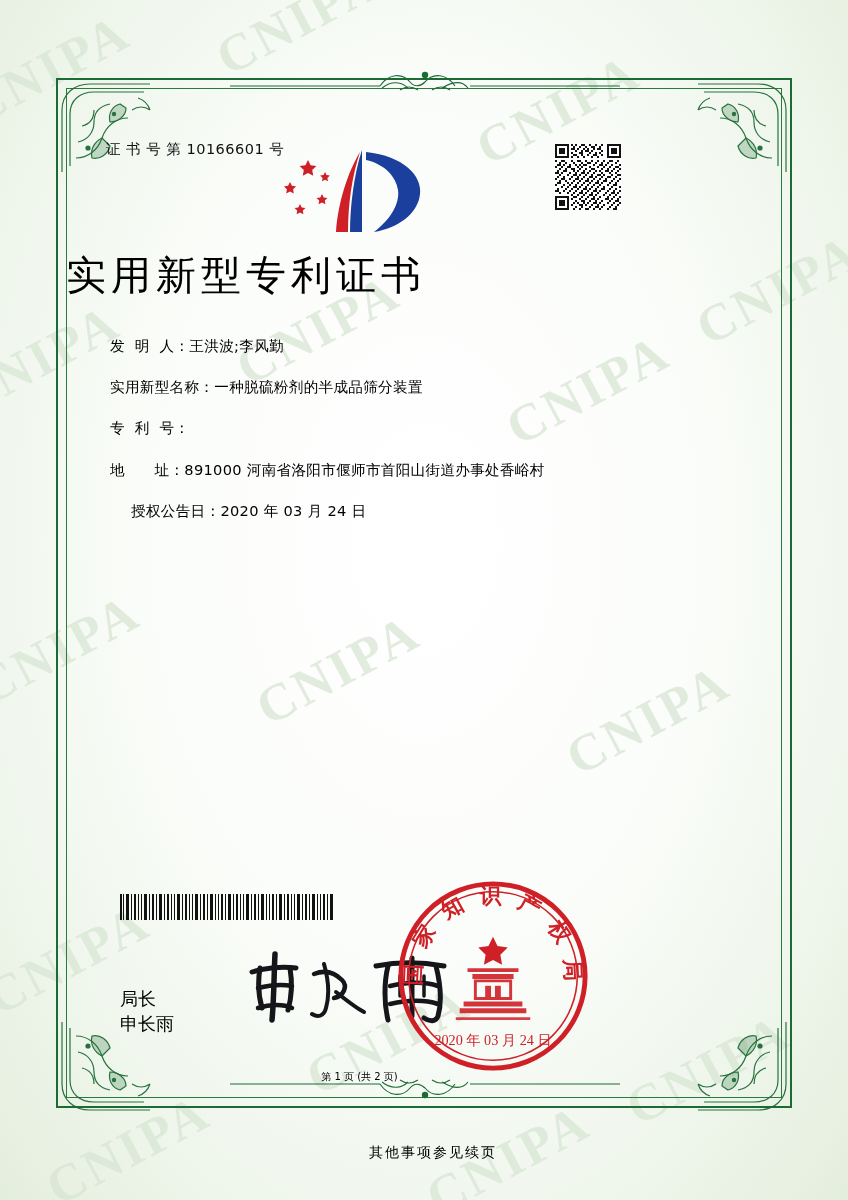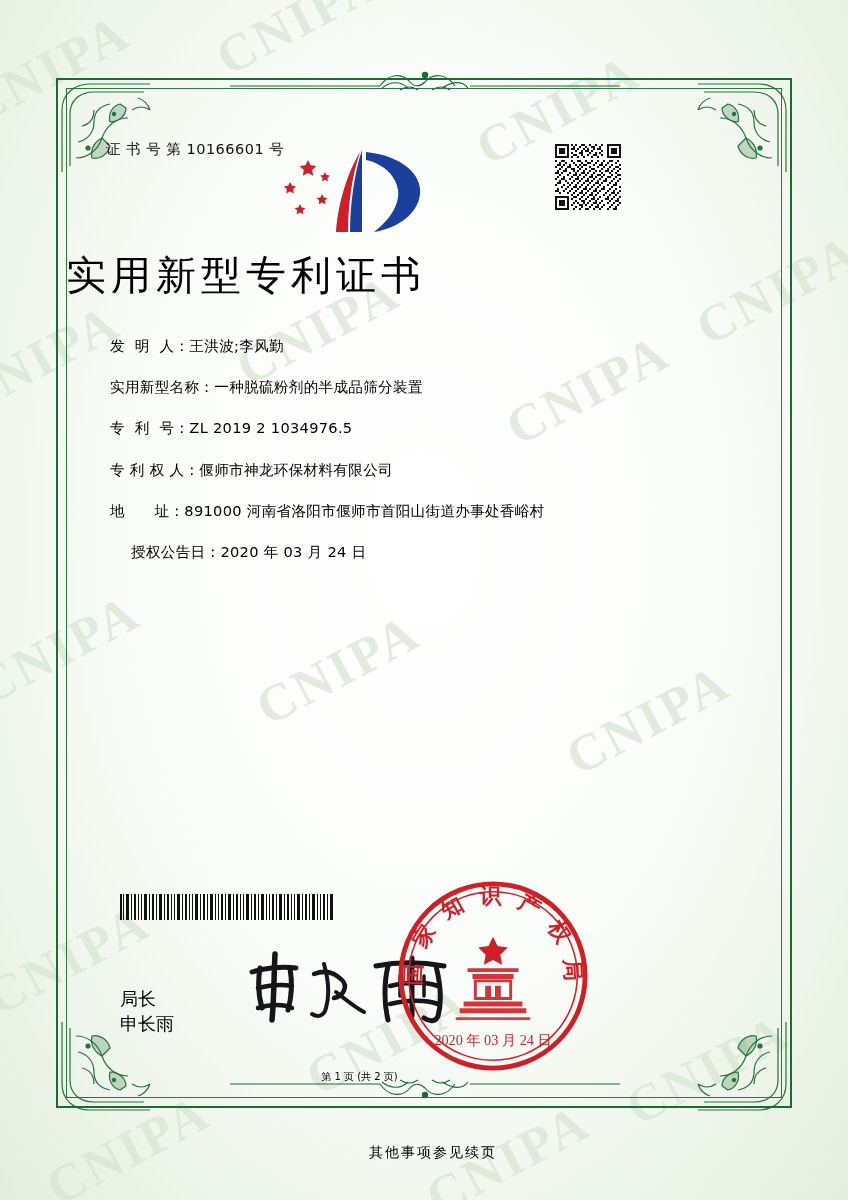--- a/index.html
+++ b/index.html
@@ -639,25 +639,20 @@
       <div class="field-row">
         <span class="f-label">发  明  人：</span>
         <span class="f-value">王洪波;李风勤</span>
       </div>
       <div class="field-row">
         <span class="f-label">实用新型名称：</span>
         <span class="f-value">一种脱硫粉剂的半成品筛分装置</span>
       </div>
       <div class="field-row">
         <span class="f-label">专  利  号：</span>
-        <span class="f-value">ZL 2019 2 1034976.5</span>
-      </div>
-      <div class="field-row">
-        <span class="f-label">专 利 权 人：</span>
-        <span class="f-value">偃师市神龙环保材料有限公司</span>
       </div>
       <div class="field-row">
         <span class="f-label">地      址：</span>
         <span class="f-value">891000 河南省洛阳市偃师市首阳山街道办事处香峪村</span>
       </div>
       <div class="field-row">
         <div class="row-split">
           <div class="part1">
             <span class="f-label">授权公告日：</span>
             <span class="f-value">2020 年 03 月 24 日</span>

